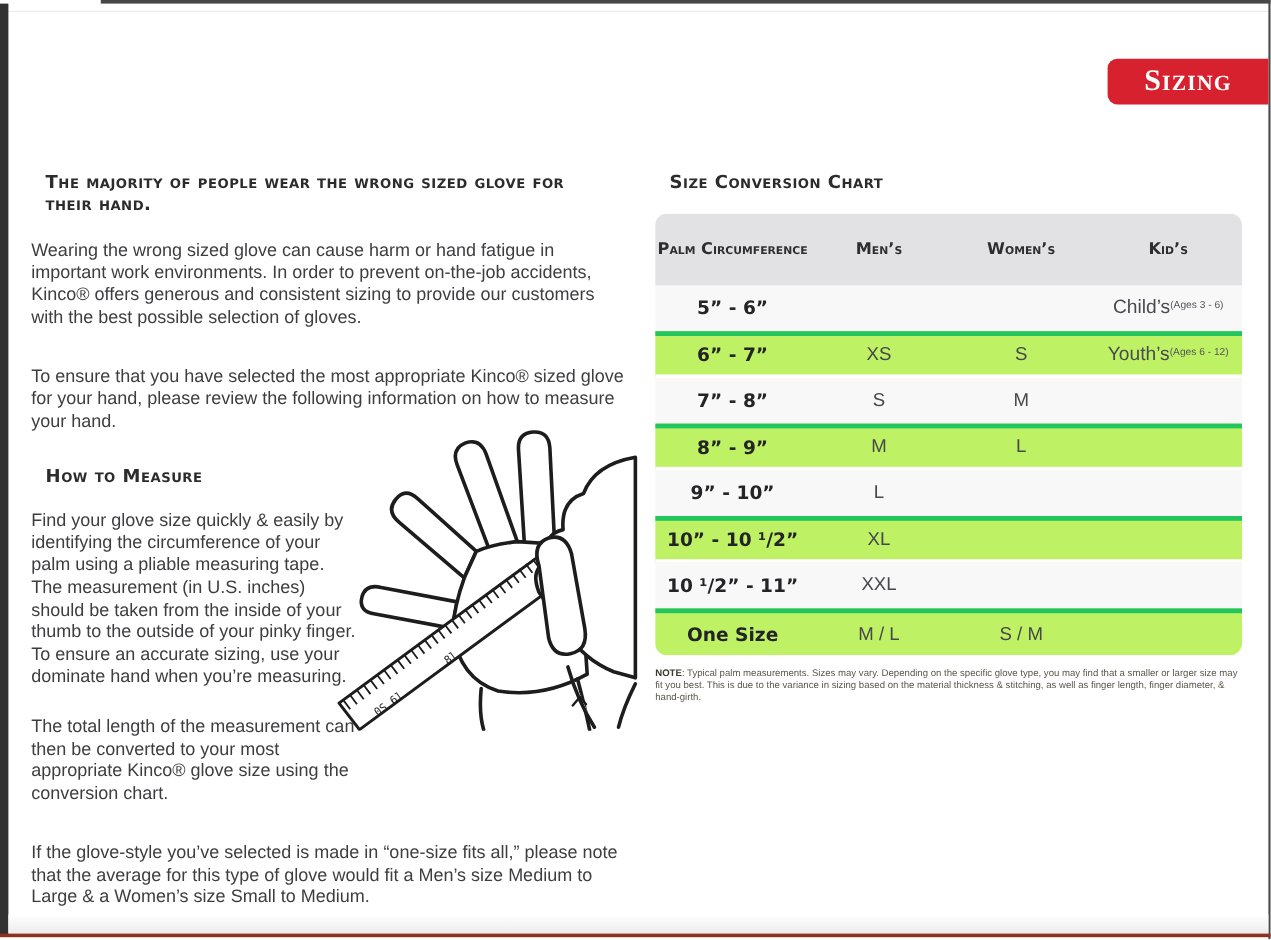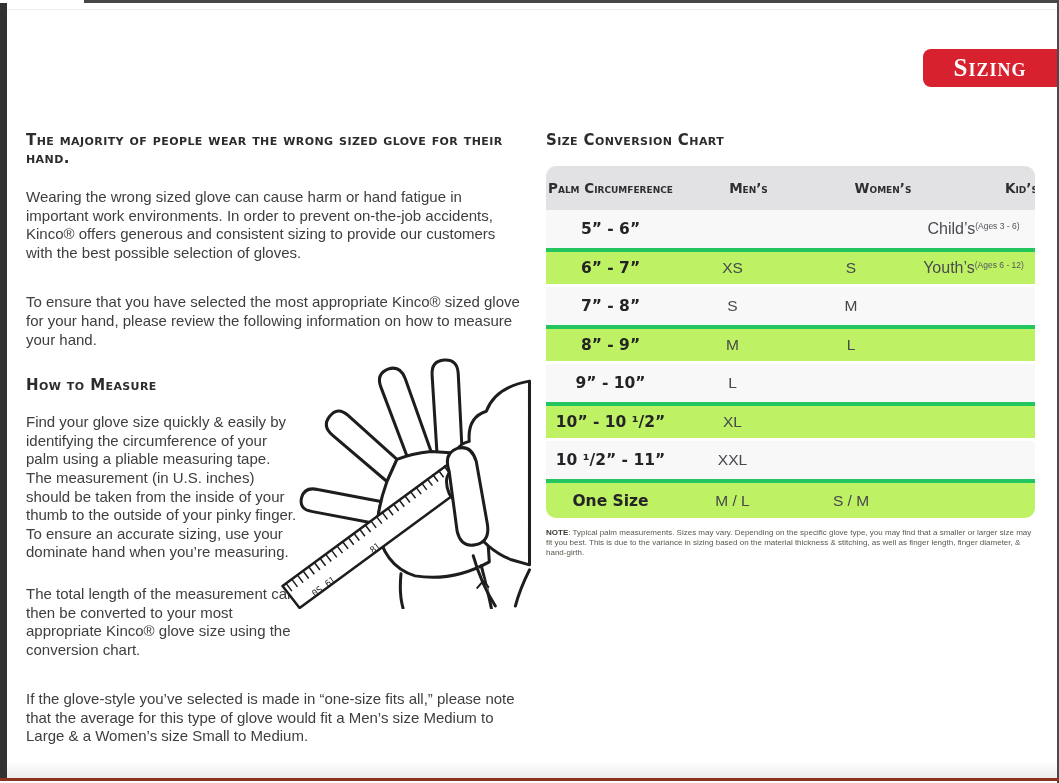--- a/index.html
+++ b/index.html
@@ -20,42 +20,42 @@
   .tab {
     position:absolute; top:49px; right:2px; width:134px; height:38px;
     background:#d7212e; border-radius:8px 0 0 8px;
     display:flex; align-items:center; justify-content:center;
     color:#ffffff; font-family:"Liberation Serif", serif;
     font-variant:small-caps; font-weight:bold; font-size:25px; letter-spacing:1px;
   }
 
   .sc-head {
     font-family:"DejaVu Sans", sans-serif; font-variant:small-caps; font-weight:bold;
-    color:#2c2c2e; font-size:15px; letter-spacing:0.4px; margin:0;
+    color:#2c2c2e; font-size:15px; letter-spacing:0.4px; margin:12px;
   }
   p { font-size:15px; line-height:18.6px; margin:0; color:#3e3e41; }
 
   .col-left  { position:absolute; left:26px; top:131px; width:496px; }
   .col-right { position:absolute; left:546px; top:131px; width:489px; }
 
   .h1 { margin-bottom:21px; }
   .p1 { margin-bottom:31px; }
   .p2 { margin-bottom:27px; }
   .h2 { margin-bottom:19px; }
   .p3 { width:272px; margin-bottom:23px; }
   .p4 { width:274px; margin-bottom:31px; }
   .h3 { margin-bottom:19px; }
 
   .illus { position:absolute; left:254px; top:222px; width:252px; height:256px; }
 
   
   .table { margin-top:17px; border-radius:10px; overflow:hidden; }
   .trow  { display:grid; grid-template-columns:129px 115px 122px 123px;
            align-items:center; text-align:center; }
-  .trow.head { background:#e2e2e4; height:44px;gap:16px; }
+  .trow.head { background:#e2e2e4; height:60px; }
   .trow.w    { background:#f8f8f9; height:38px; }
   .trow.g    { background:#bef264; height:32px; border-top:4px solid #22c55e; border-bottom:3px solid #fff; }
   .trow.g:last-child { border-bottom:0; height:35px; }
   .hcell { font-family:"DejaVu Sans", sans-serif; font-variant:small-caps; font-weight:bold;
            font-size:13.5px; line-height:15px; color:#2e2e32; }
   .palm  { font-weight:bold; color:#242427; font-size:15.5px; font-family:"DejaVu Sans", sans-serif; }
   .size  { color:#47474c; font-size:15.5px; }
   .kidcell { display:flex; flex-direction:row; justify-content:center; }
   .kids-name { color:#4a4a50; font-size:16px; line-height:16px; }
   .kids-sub  { color:#55555b; font-size:8.5px; line-height:10px; }

